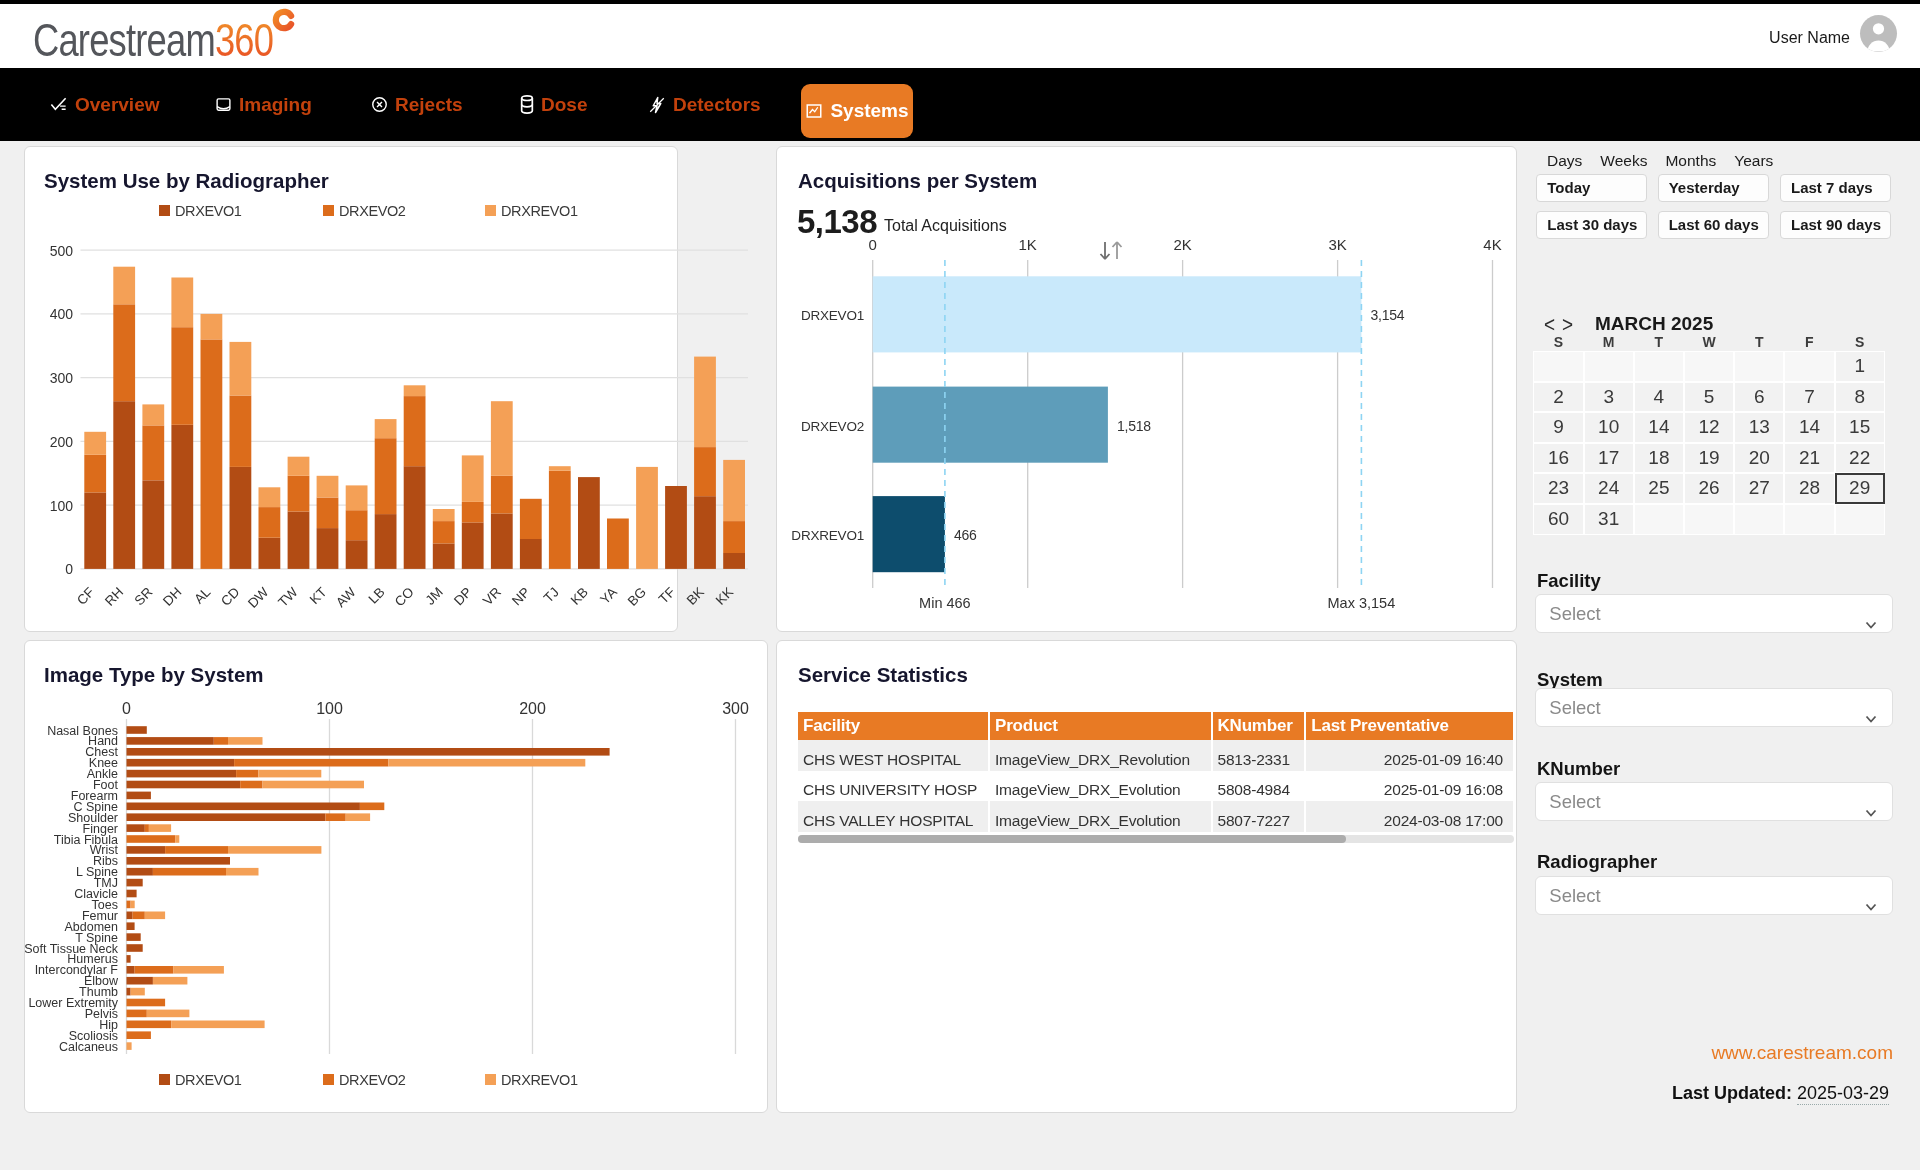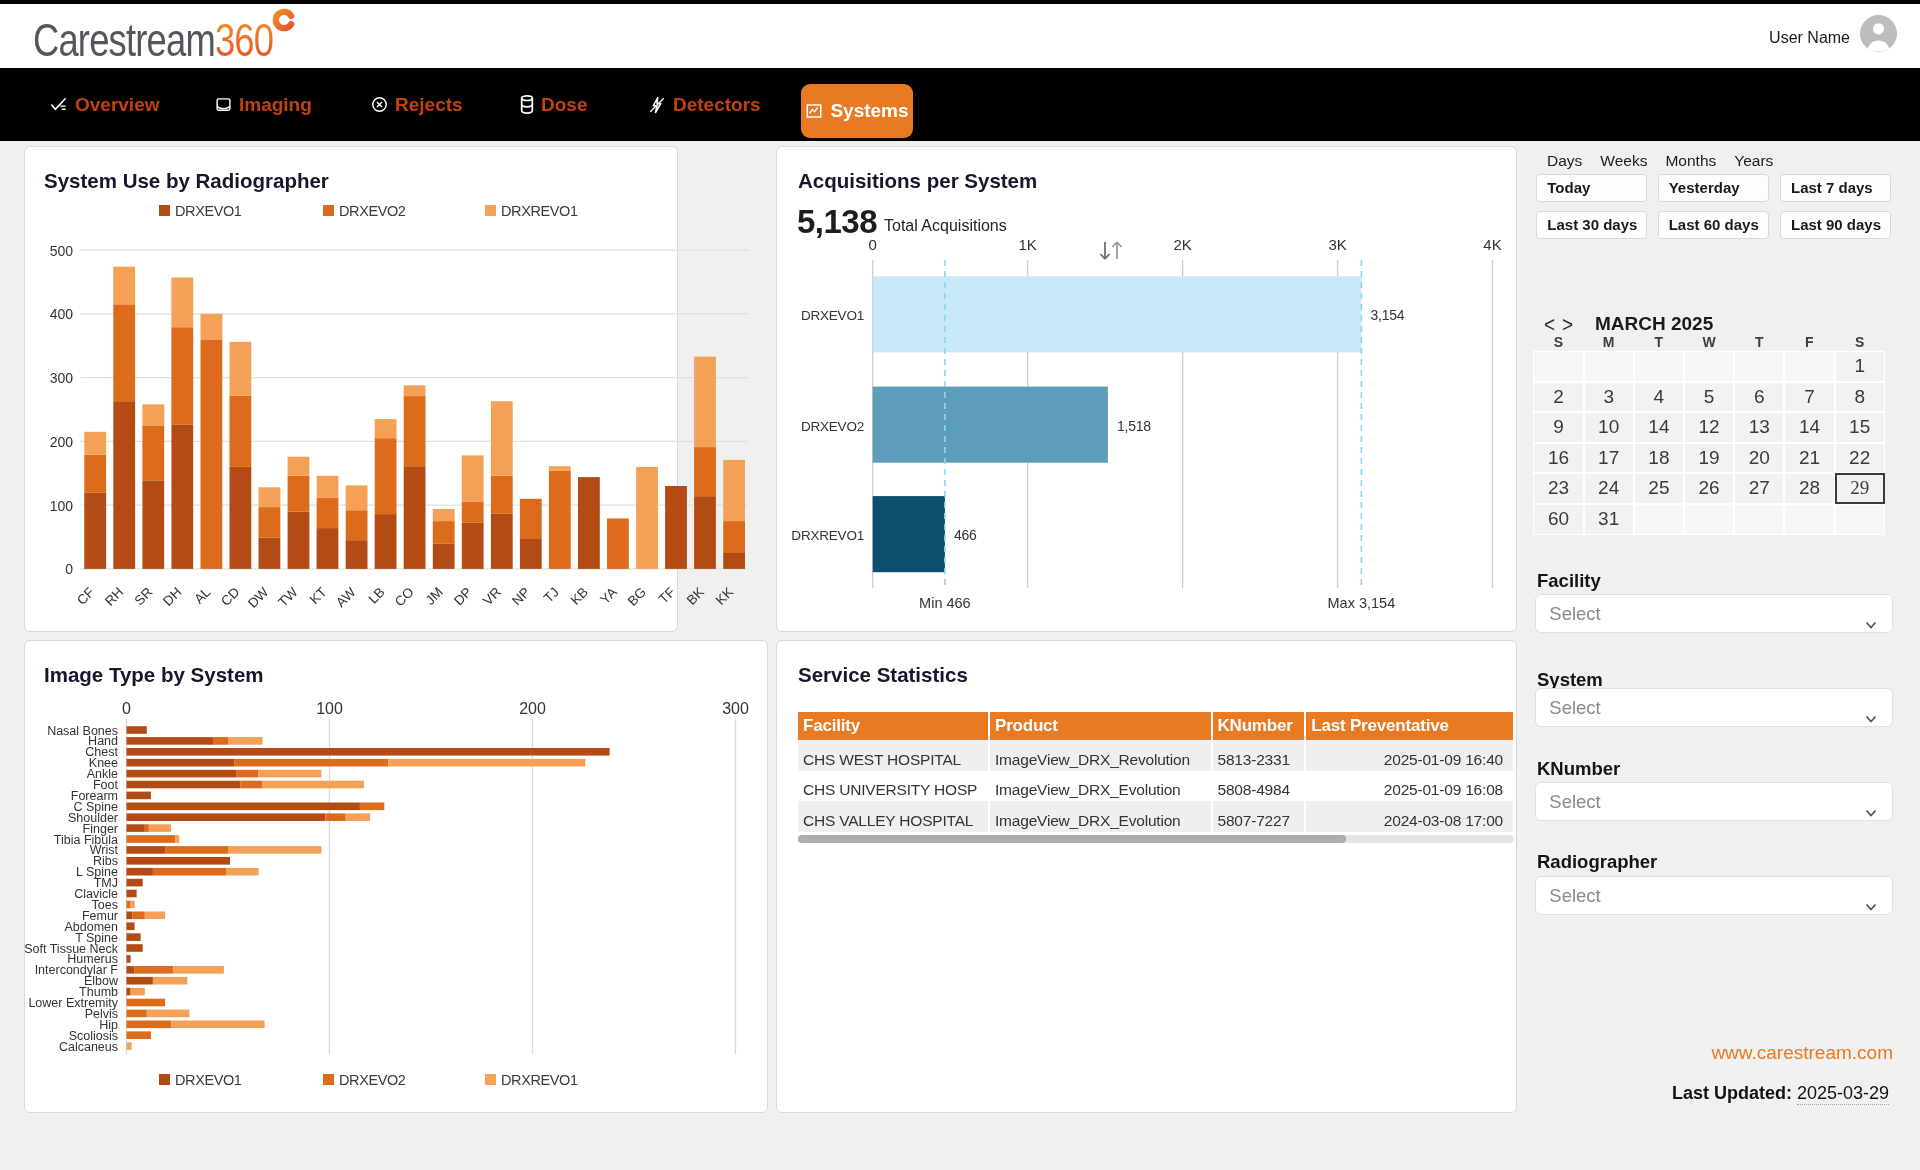--- a/index.html
+++ b/index.html
@@ -29,21 +29,21 @@
 aside { position:absolute; left:1525px; top:141px; width:395px; height:1029px; }
 .tabs { position:absolute; left:22px; top:11px; font-size:15.5px; color:#1c1c1c; }
 .tabs span { margin-right:18px; }
 .rbtn { position:absolute; width:111px; height:28px; background:#fdfdfd; border:1px solid #d8d8d8; border-radius:4px; font-weight:bold; font-size:15px; color:#1a1a1a; line-height:26px; padding-left:10px; }
 .cal-arrows { position:absolute; left:19px; top:171px; font-size:19px; color:#2e2e2e; letter-spacing:7px; transform:scaleY(1.15); transform-origin:top; }
 .cal-title { position:absolute; left:70px; top:172px; font-size:19px; font-weight:bold; color:#1a1a1a; }
 .dhdr { position:absolute; top:44px; width:50px; text-align:center; font-size:14px; font-weight:bold; color:#3c3c3c; }
 .calwrap { position:absolute; left:0; top:149px; width:395px; height:250px; }
 .cell { position:absolute; width:50.2px; height:30.6px; background:#f2f2f2; border:1px solid #fff; font-size:19px; color:#3a3a3a; text-align:center; line-height:28.6px; box-sizing:border-box; }
 .cell.empty { background:#f7f7f7; }
-.cell.sel { border:2px solid #3a3a3a; line-height:26.6px;font-family:Liberation Serif, serif; }
+.cell.sel { border:2px solid #3a3a3a; line-height:26.6px; }
 .flabel { position:absolute; left:12px; font-size:18.5px; font-weight:bold; color:#141414; }
 .fsel { position:absolute; left:10.3px; width:357.4px; height:39.3px; background:#fff; border:1px solid #e0e0e0; border-radius:6px; font-size:18.5px; color:#8a8a8a; line-height:37px; padding-left:13px; }
 .chev { position:absolute; right:14px; top:12px; width:14px; height:14px; }
 .weblink { position:absolute; right:27px; top:901px; font-size:19px; color:#e87a24; }
 .lastupd { position:absolute; right:31px; top:942px; font-size:18px; color:#111; font-weight:bold; }
 .lastupd span { font-weight:normal; border-bottom:1.5px dotted #9aa; padding-bottom:1px; }
 </style></head><body>
 <div class="topstrip"></div>
 <header>
   <div class="logo"><span class="cs">Carestream<span style="background:linear-gradient(180deg,#f08f2a 10%,#e84c25 95%);-webkit-background-clip:text;background-clip:text;color:transparent;">360</span></span><svg style="position:absolute;left:238px;top:-6px" width="26" height="26" viewBox="0 0 26 26">

